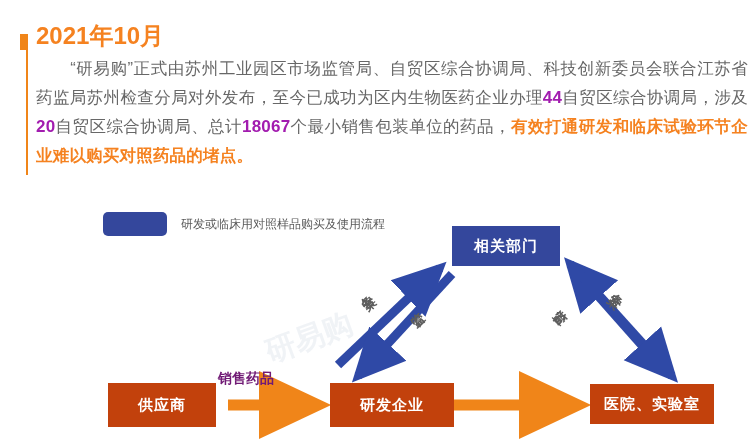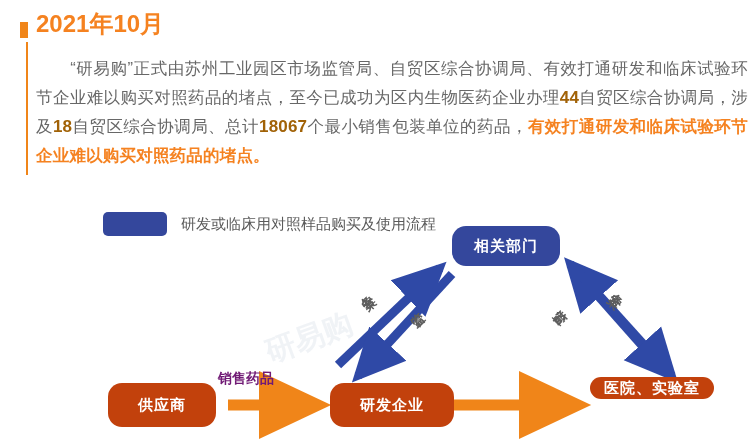--- a/index.html
+++ b/index.html
@@ -13,21 +13,21 @@
     position: relative;
     overflow: hidden;
     font-family: "Liberation Sans", "DejaVu Sans", sans-serif;
     color: #595959;
   }
 
   
   #header-block {
     position: absolute;
     left: 0;
-    top: 0;
+    top: 12px;
     width: 628px;
     height: 46px;
   }
   #header-marker {
     position: absolute;
     left: 20px;
     top: 22px;
     width: 8px;
     height: 16px;
     background: #F08519;
@@ -61,21 +61,21 @@
     top: 54px;
     width: 712px;
     font-size: 16.5px;
     line-height: 29px;
     color: #676767;
     text-align: justify;
     text-justify: inter-ideograph;
     letter-spacing: 0.2px;
   }
   #paragraph .num {
-    color: #a16207;
+    color: #a21caf;
     font-weight: bold;
     font-size: 17px;
   }
   #paragraph .hl {
     color: #F58220;
     font-weight: bold;
   }
 
   
   #diagram {
@@ -116,46 +116,46 @@
   .legend-swatch {
     width: 64px;
     height: 24px;
     border-radius: 5px;
     margin-right: 14px;
     flex: 0 0 auto;
   }
   .legend-swatch.blue  { background: #34479C; }
   .legend-swatch.orange{ background: #F5943F; }
   .legend-label {
-    font-size: 15px;
+    font-size: 12px;
     color: #5a5a5a;
     white-space: nowrap;
     line-height: 16px;
   }
 
   
   .node-box {
     position: absolute;
     display: flex;
     align-items: center;
     justify-content: center;
-    border-radius: 14px;
+    border-radius: 0;
     color: #ffffff;
     font-weight: bold;
     font-size: 15px;
     white-space: nowrap;
     letter-spacing: 1px;
   }
   .node-box.blue   { background: #34479C; }
   .node-box.orange { background: #c2410c; }
 
   #node-dept     { left: 452px; top: 36px;  width: 108px; height: 40px; }
   #node-supplier { left: 108px; top: 193px; width: 108px; height: 44px; }
   #node-rd       { left: 330px; top: 193px; width: 124px; height: 44px; }
-  #node-hospital { left: 590px; top: 187px; width: 124px; height: 22px; }
+  #node-hospital { left: 590px; top: 194px; width: 124px; height: 40px; }
 
   
   .edge-label {
     position: absolute;
     font-size: 14px;
     font-weight: bold;
     color: #701a75;
     white-space: nowrap;
   }
   #label-sell   { left: 218px; top: 180px; }
@@ -187,21 +187,21 @@
 </head>
 <body>
 
 <div id="header-block">
   <div id="header-marker"></div>
   <div id="page-title">2021年10月</div>
 </div>
 
 <div id="left-rule"></div>
 
-<div id="paragraph"><span>　　</span><span>“研易购”正式由苏州工业园区市场监管局、自贸区综合协调局、有效打通研发和临床试验环节企业难以购买对照药品的堵点，至今已成功为区内生物医药企业办理</span><span class="num">44</span><span>自贸区综合协调局，涉及</span><span class="num">18</span><span>自贸区综合协调局、总计</span><span class="num">18067</span><span>个最小销售包装单位的药品，</span><span class="hl">有效打通研发和临床试验环节企业难以购买对照药品的堵点。</span></div>
+<div id="paragraph"><span>　　</span><span>“研易购”正式由苏州工业园区市场监管局、自贸区综合协调局、科技创新委员会联合江苏省药监局苏州检查分局对外发布，至今已成功为区内生物医药企业办理</span><span class="num">44</span><span>自贸区综合协调局，涉及</span><span class="num">20</span><span>自贸区综合协调局、总计</span><span class="num">18067</span><span>个最小销售包装单位的药品，</span><span class="hl">有效打通研发和临床试验环节企业难以购买对照药品的堵点。</span></div>
 
 <div id="diagram">
 
   <div id="watermark">研易购</div>
 
   <svg id="edges" viewBox="0 0 756 256">
     <defs>
       <marker id="ah-orange" markerWidth="7" markerHeight="7" refX="5.4" refY="3.5" orient="auto">
         <path d="M0,0.4 L6.6,3.5 L0,6.6 Z" fill="#F08519"></path>
       </marker>

